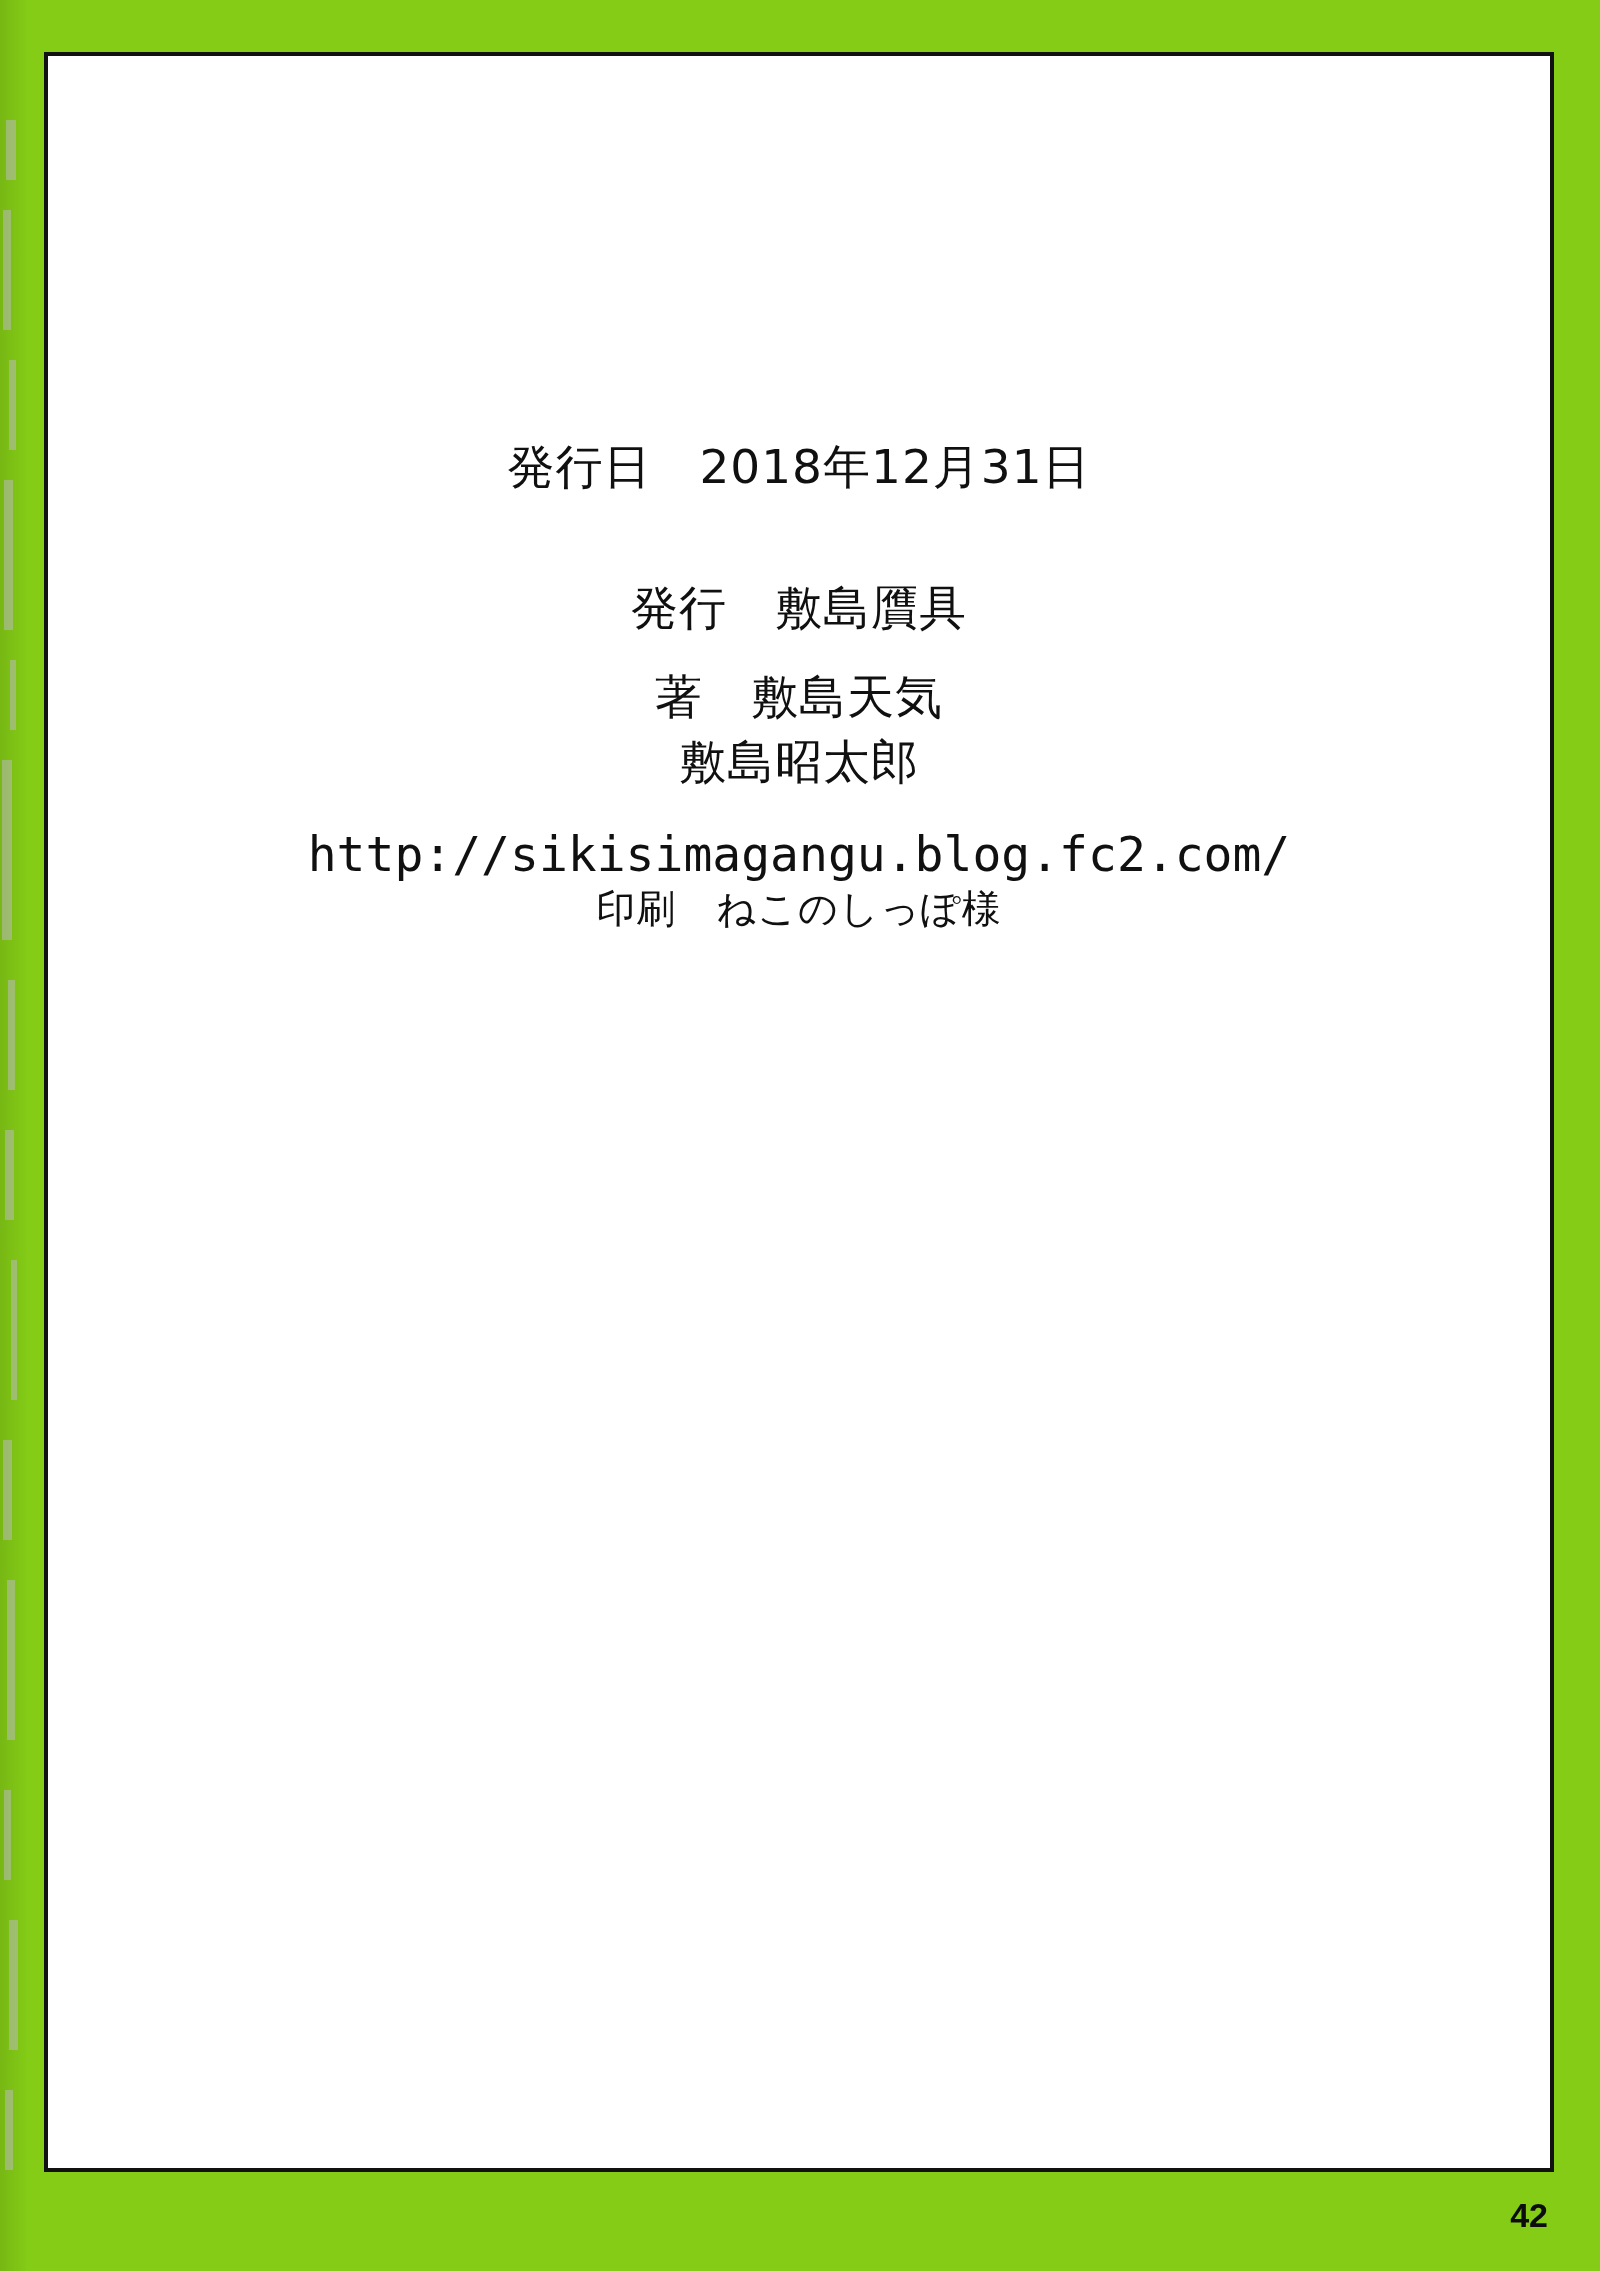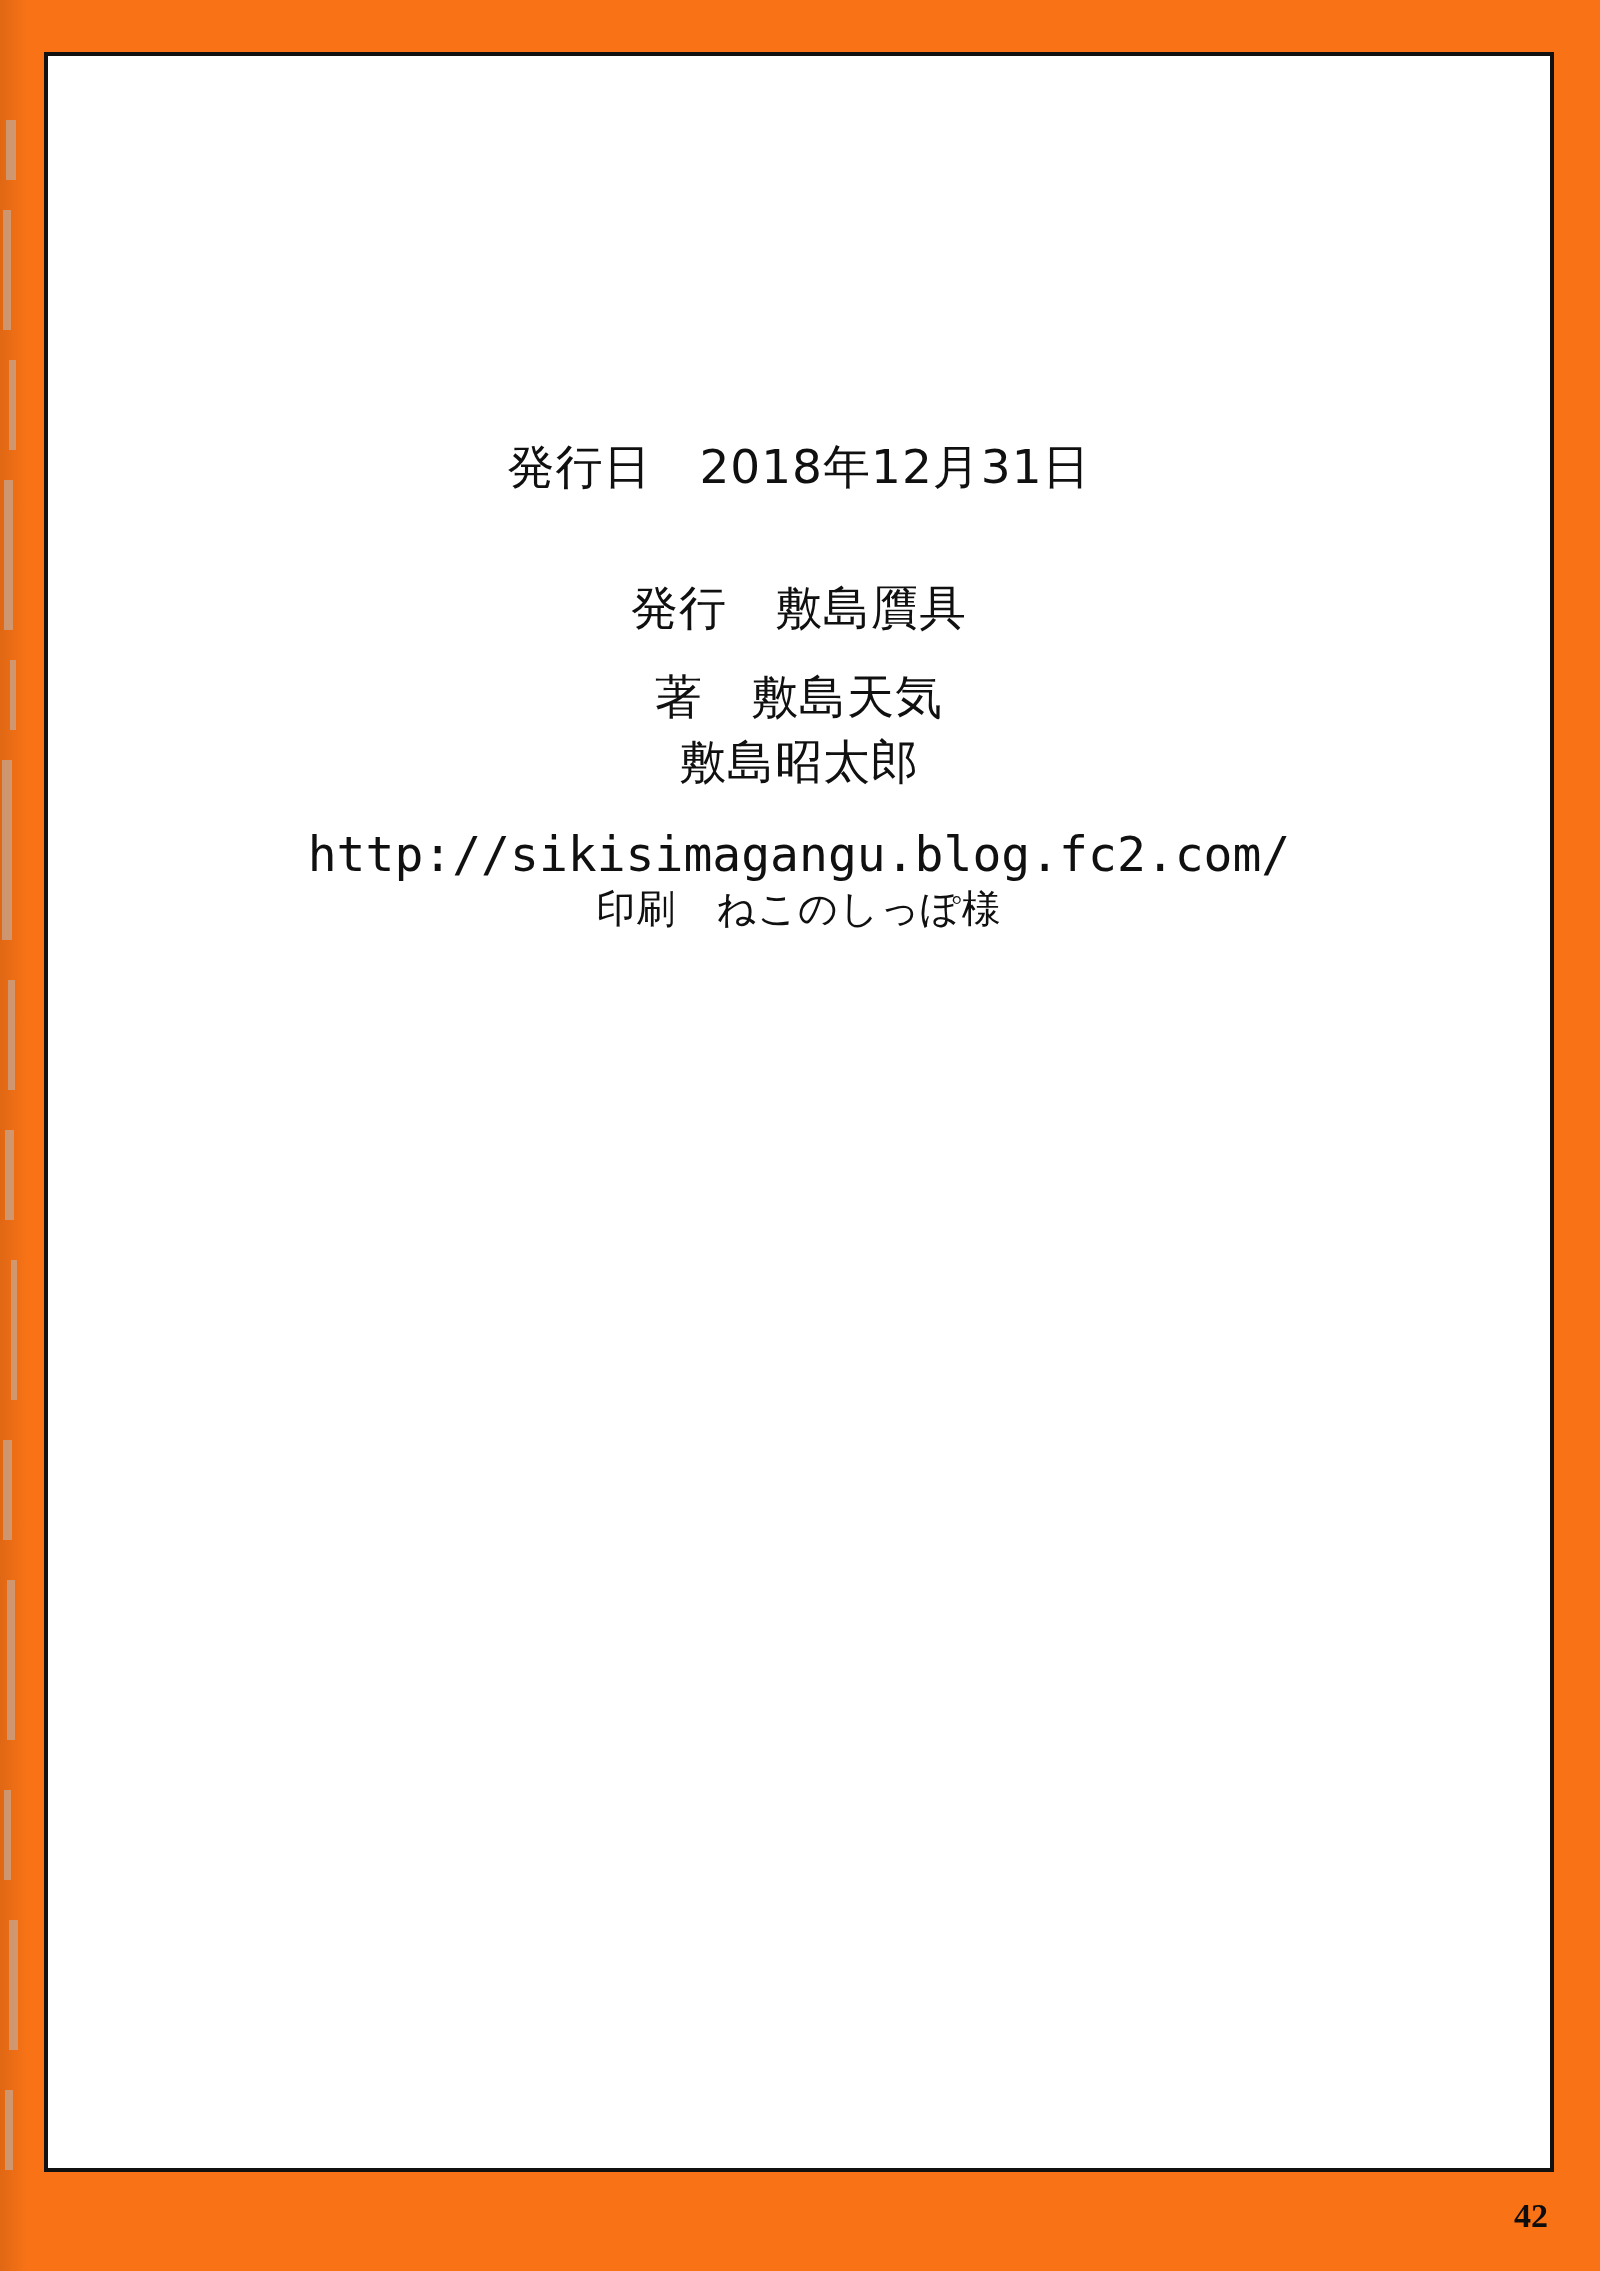--- a/index.html
+++ b/index.html
@@ -12,21 +12,21 @@
     height: 2271px;
     position: relative;
     overflow: hidden;
     font-family: "Liberation Sans", sans-serif;
   }
 
   
   .page {
     position: absolute;
     inset: 0;
-    background: #f97316;
+    background: #84cc16;
   }
 
   
   .scan-edge {
     position: absolute;
     left: 0;
     top: 0;
     width: 40px;
     height: 2271px;
     background:
@@ -98,21 +98,21 @@
 
   .line-printer {
     font-size: 39px;
     letter-spacing: 1px;
   }
 
   .page-number {
     position: absolute;
     right: 52px;
     bottom: 36px;
-    font-family: Liberation Serif, serif;
+    font-family: Liberation Sans, sans-serif;
     font-weight: bold;
     font-size: 34px;
     color: #0d0d0d;
     text-align: right;
   }
 </style>
 </head>
 <body>
 
 <div class="page">

